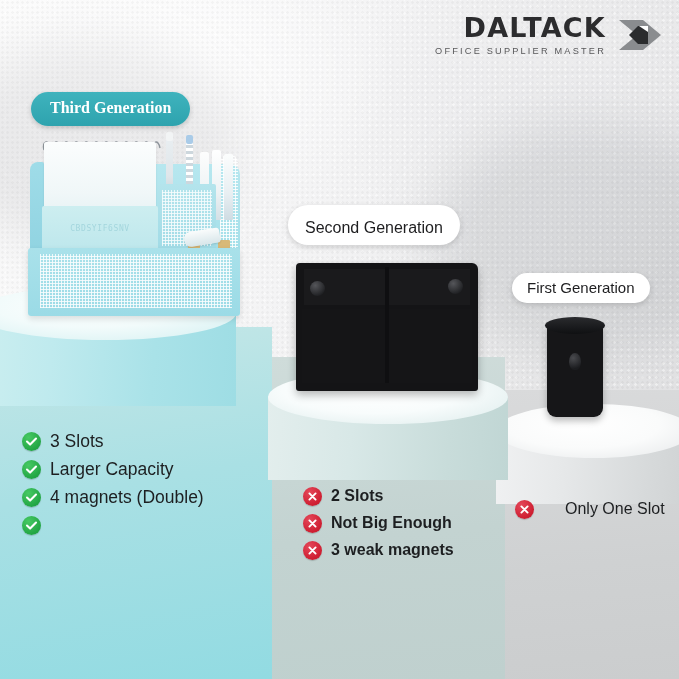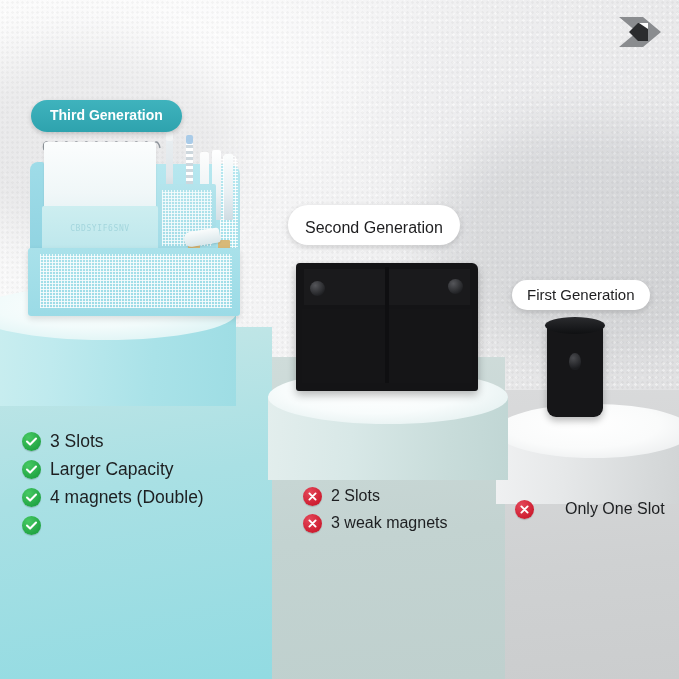--- a/index.html
+++ b/index.html
@@ -66,48 +66,49 @@
     font-size:9.2px;letter-spacing:2.2px;color:#58585a;margin-top:5px;text-align:left;
   }
   .logo-mark{width:48px;height:36px;flex:0 0 auto;}
 
   
   .badge{
     position:absolute;display:inline-flex;align-items:center;justify-content:center;
     border-radius:22px;white-space:nowrap;
   }
   .badge-teal{
-    left:31px;top:100px;padding:7px 19px 9px;
+    left:31px;top:92px;padding:7px 19px 9px;
     background:linear-gradient(180deg,#3fb3bd 0%,#2ea3ae 100%);
-    color:#ffffff;font-size:14px;font-weight:bold;
+    color:#ffffff;font-size:16px;font-weight:bold;
     box-shadow:0 2px 5px rgba(0,0,0,.18);
+    font-family:Liberation Serif, serif;
   }
   .badge-white{
     background:#ffffff;color:#1e1e20;font-size:16px;
     box-shadow:0 2px 6px rgba(0,0,0,.16);
   }
   .badge-2{left:288px;top:205px;padding:14px 17px 8px;}
-  .badge-3{left:512px;top:280px;padding:6px 15px 7px;font-size:15px;}
+  .badge-3{left:512px;top:273px;padding:6px 15px 7px;font-size:15px;}
 
   
   .flist{position:absolute;}
   .frow{display:flex;align-items:center;gap:9px;margin-bottom:9px;}
   .mark{
     width:19px;height:19px;border-radius:50%;flex:0 0 auto;position:relative;
     box-shadow:0 1px 1px rgba(0,0,0,.18);
   }
   .mark.ok{background:radial-gradient(circle at 34% 28%,#46c963,#23a644 70%,#1c9a3c 100%);}
   .mark.no{background:radial-gradient(circle at 34% 28%,#e4485a,#cf1f32 68%,#bd1527 100%);}
   .mark svg{position:absolute;left:0;top:0;}
   .ftext{font-size:17.5px;color:#1d1f21;line-height:1.05;}
   .list1{left:22px;top:432px;}
   .list1 .ftext{font-size:17.5px;}
   .list2{left:303px;top:487px;}
   .list2 .frow{margin-bottom:8px;}
-  .list2 .ftext{font-size:16px;}
+  .list2 .ftext{font-size:16px;font-weight:bold;}
   .list3{left:515px;top:500px;}
   .list3 .frow{margin-bottom:8px;gap:31px;}
   .list3 .ftext{font-size:16px;}
 
   
   .prod1{position:absolute;left:22px;top:140px;width:228px;height:180px;}
   .p1-back{
     position:absolute;left:10px;top:24px;width:208px;height:92px;
     background:linear-gradient(180deg,#b7e7ef 0%,#a3dfe9 100%);
     border-radius:3px 10px 4px 3px;
@@ -284,20 +285,24 @@
     <div class="clip" style="left:196px;top:100px;"></div>
     <div class="p1-stapler"></div>
 
     <div class="p1-front">
       <div class="p1-frontmesh mesh"></div>
     </div>
   </div>
 
   <div class="logo">
     <div class="logo-row">
+      <div>
+        <div class="logo-word">DALTACK</div>
+        <div class="logo-sub">OFFICE SUPPLIER MASTER</div>
+      </div>
       <div class="logo-mark">
         <svg width="48" height="36" viewBox="0 0 48 36">
           <path d="M4 3 H28 L46 18 L28 33 H4 L22 18 Z" fill="#8a8c8f"></path>
           <path d="M14 18 L23 9 H33 L33 27 H23 Z" fill="#2b2c2e"></path>
           <path d="M24 9 H33 V15 Z" fill="#fdfdfd"></path>
         </svg>
       </div>
     </div>
   </div>
 
@@ -347,20 +352,28 @@
           </svg>
       </span>
       <span class="ftext">2 Slots</span>
     </div>
     <div class="frow">
       <span class="mark no">
         <svg width="19" height="19" viewBox="0 0 19 19">
             <path d="M6.4 6.4 L12.6 12.6 M12.6 6.4 L6.4 12.6" stroke="#fff" stroke-width="1.9" stroke-linecap="round"></path>
           </svg>
       </span>
+      <span class="ftext">Not Big Enough</span>
+    </div>
+    <div class="frow">
+      <span class="mark no">
+        <svg width="19" height="19" viewBox="0 0 19 19">
+            <path d="M6.4 6.4 L12.6 12.6 M12.6 6.4 L6.4 12.6" stroke="#fff" stroke-width="1.9" stroke-linecap="round"></path>
+          </svg>
+      </span>
       <span class="ftext">3 weak magnets</span>
     </div>
   </div>
 
   <div class="flist list3">
     <div class="frow">
       <span class="mark no">
         <svg width="19" height="19" viewBox="0 0 19 19">
             <path d="M6.4 6.4 L12.6 12.6 M12.6 6.4 L6.4 12.6" stroke="#fff" stroke-width="1.9" stroke-linecap="round"></path>
           </svg>

